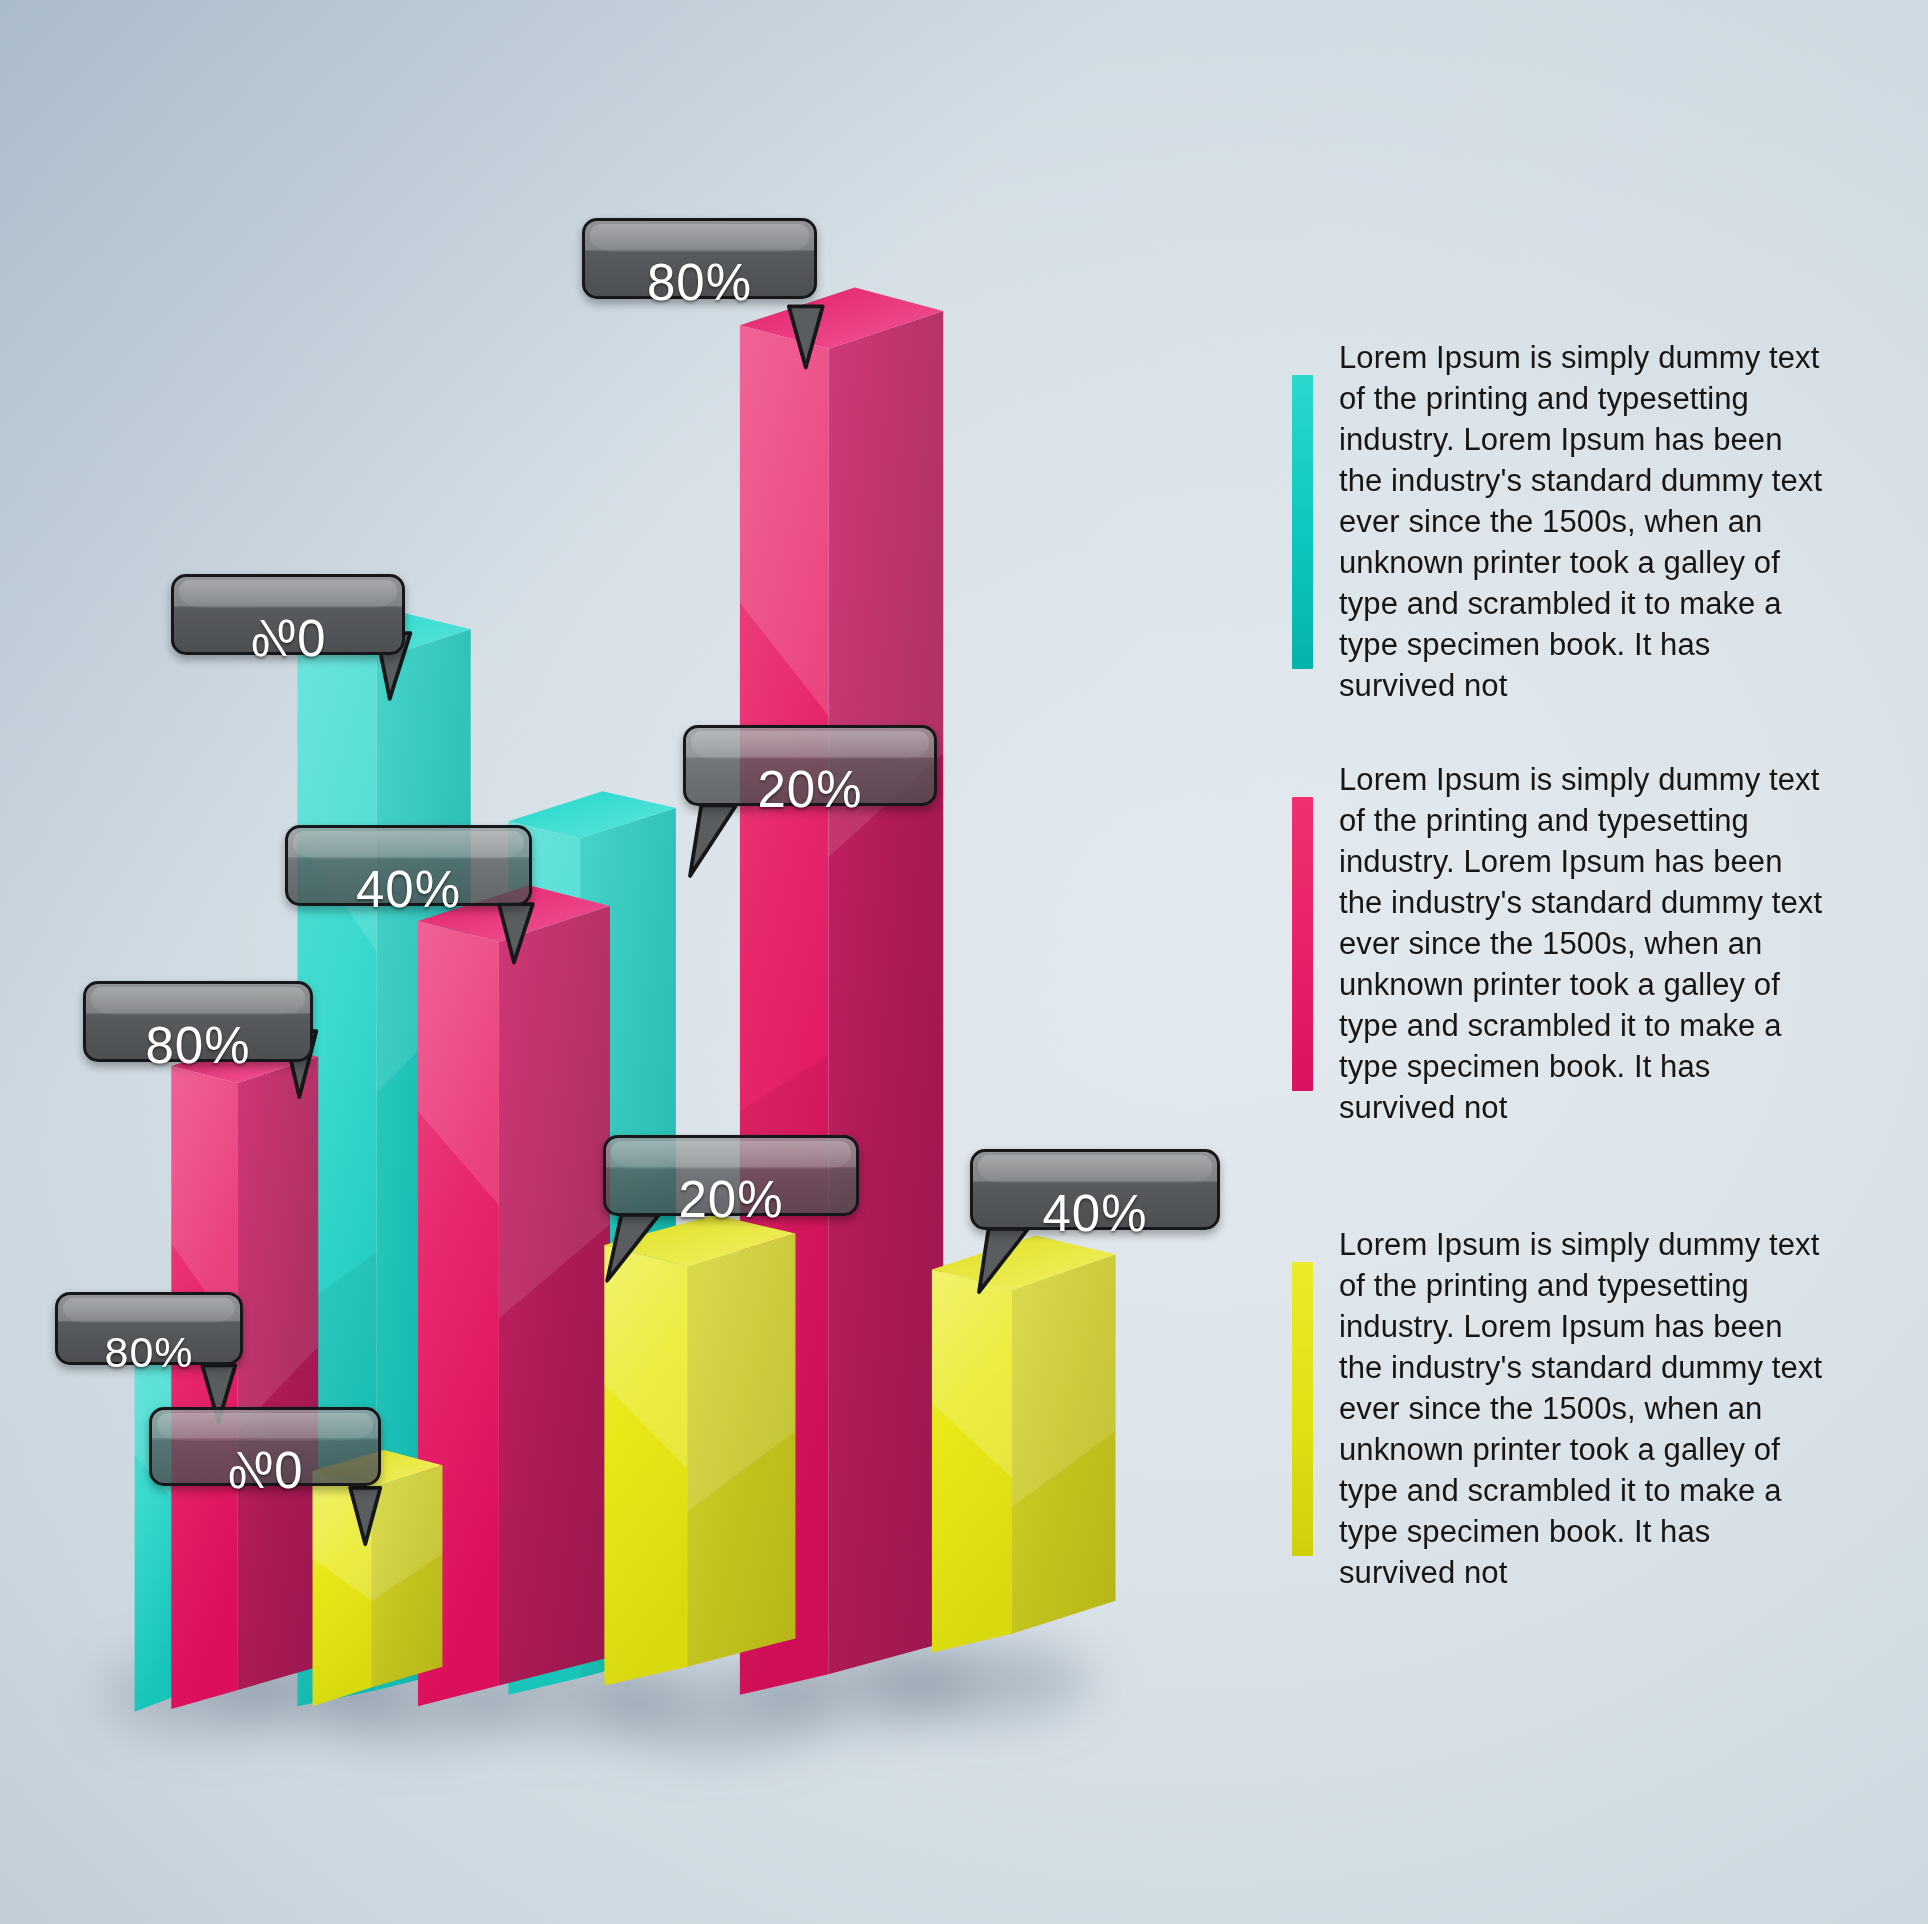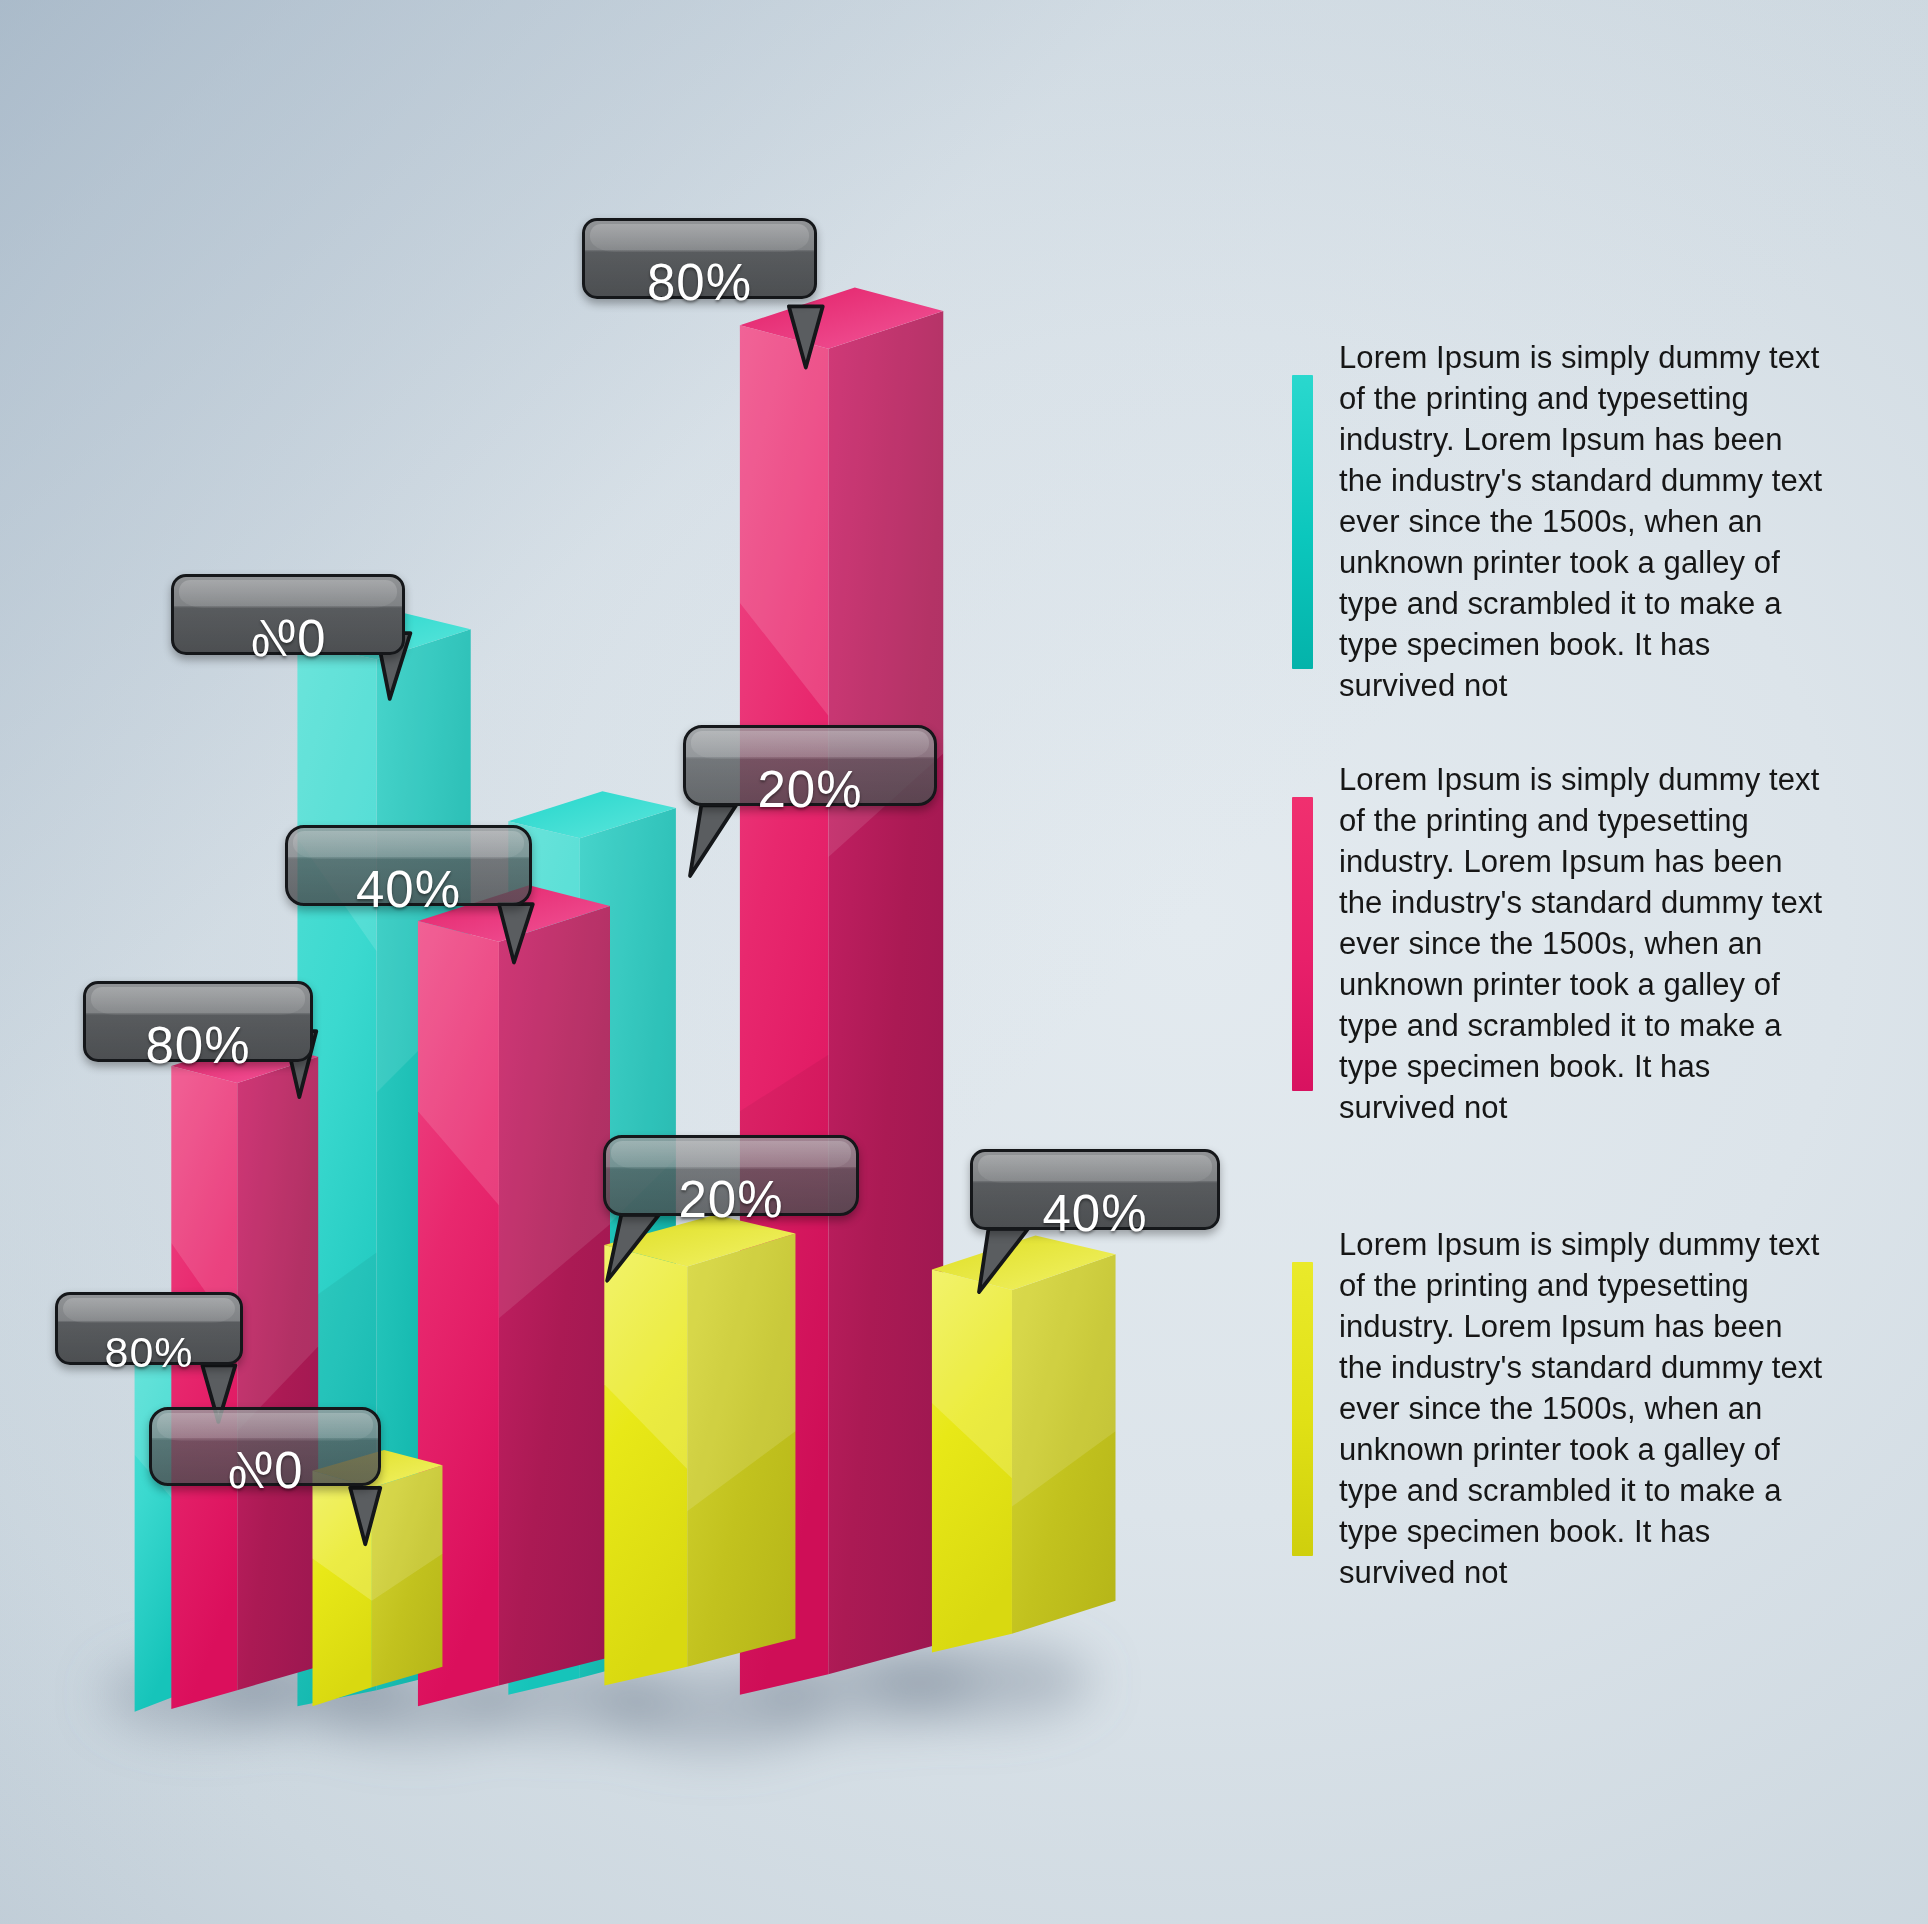--- a/index.html
+++ b/index.html
@@ -63,21 +63,20 @@
   }
   .bubble.translucent{
     background:
        linear-gradient(180deg,
           rgba(255,255,255,.18) 0%,
           rgba(255,255,255,.10) 38%,
           rgba(0,0,0,.05) 39%,
           rgba(0,0,0,.10) 100%),
        linear-gradient(180deg, rgba(124,127,130,.80) 0%, rgba(113,116,119,.78) 40%,
                                rgba(94,97,100,.78) 41%, rgba(85,88,91,.80) 100%);
-    border-radius: 19px;
   }
   .bubble .sheen{
     position:absolute;
     left:4.7px; right:4.7px; top:2.8px;
     height:38%;
     border-radius:11.3px 11.3px 24.5px 24.5px / 11.3px 11.3px 15px 15px;
     background:linear-gradient(180deg, rgba(255,255,255,.20), rgba(255,255,255,.05));
     pointer-events:none;
   }
   .bubble .txt{ position:relative; z-index:2;margin-top:48px; }

